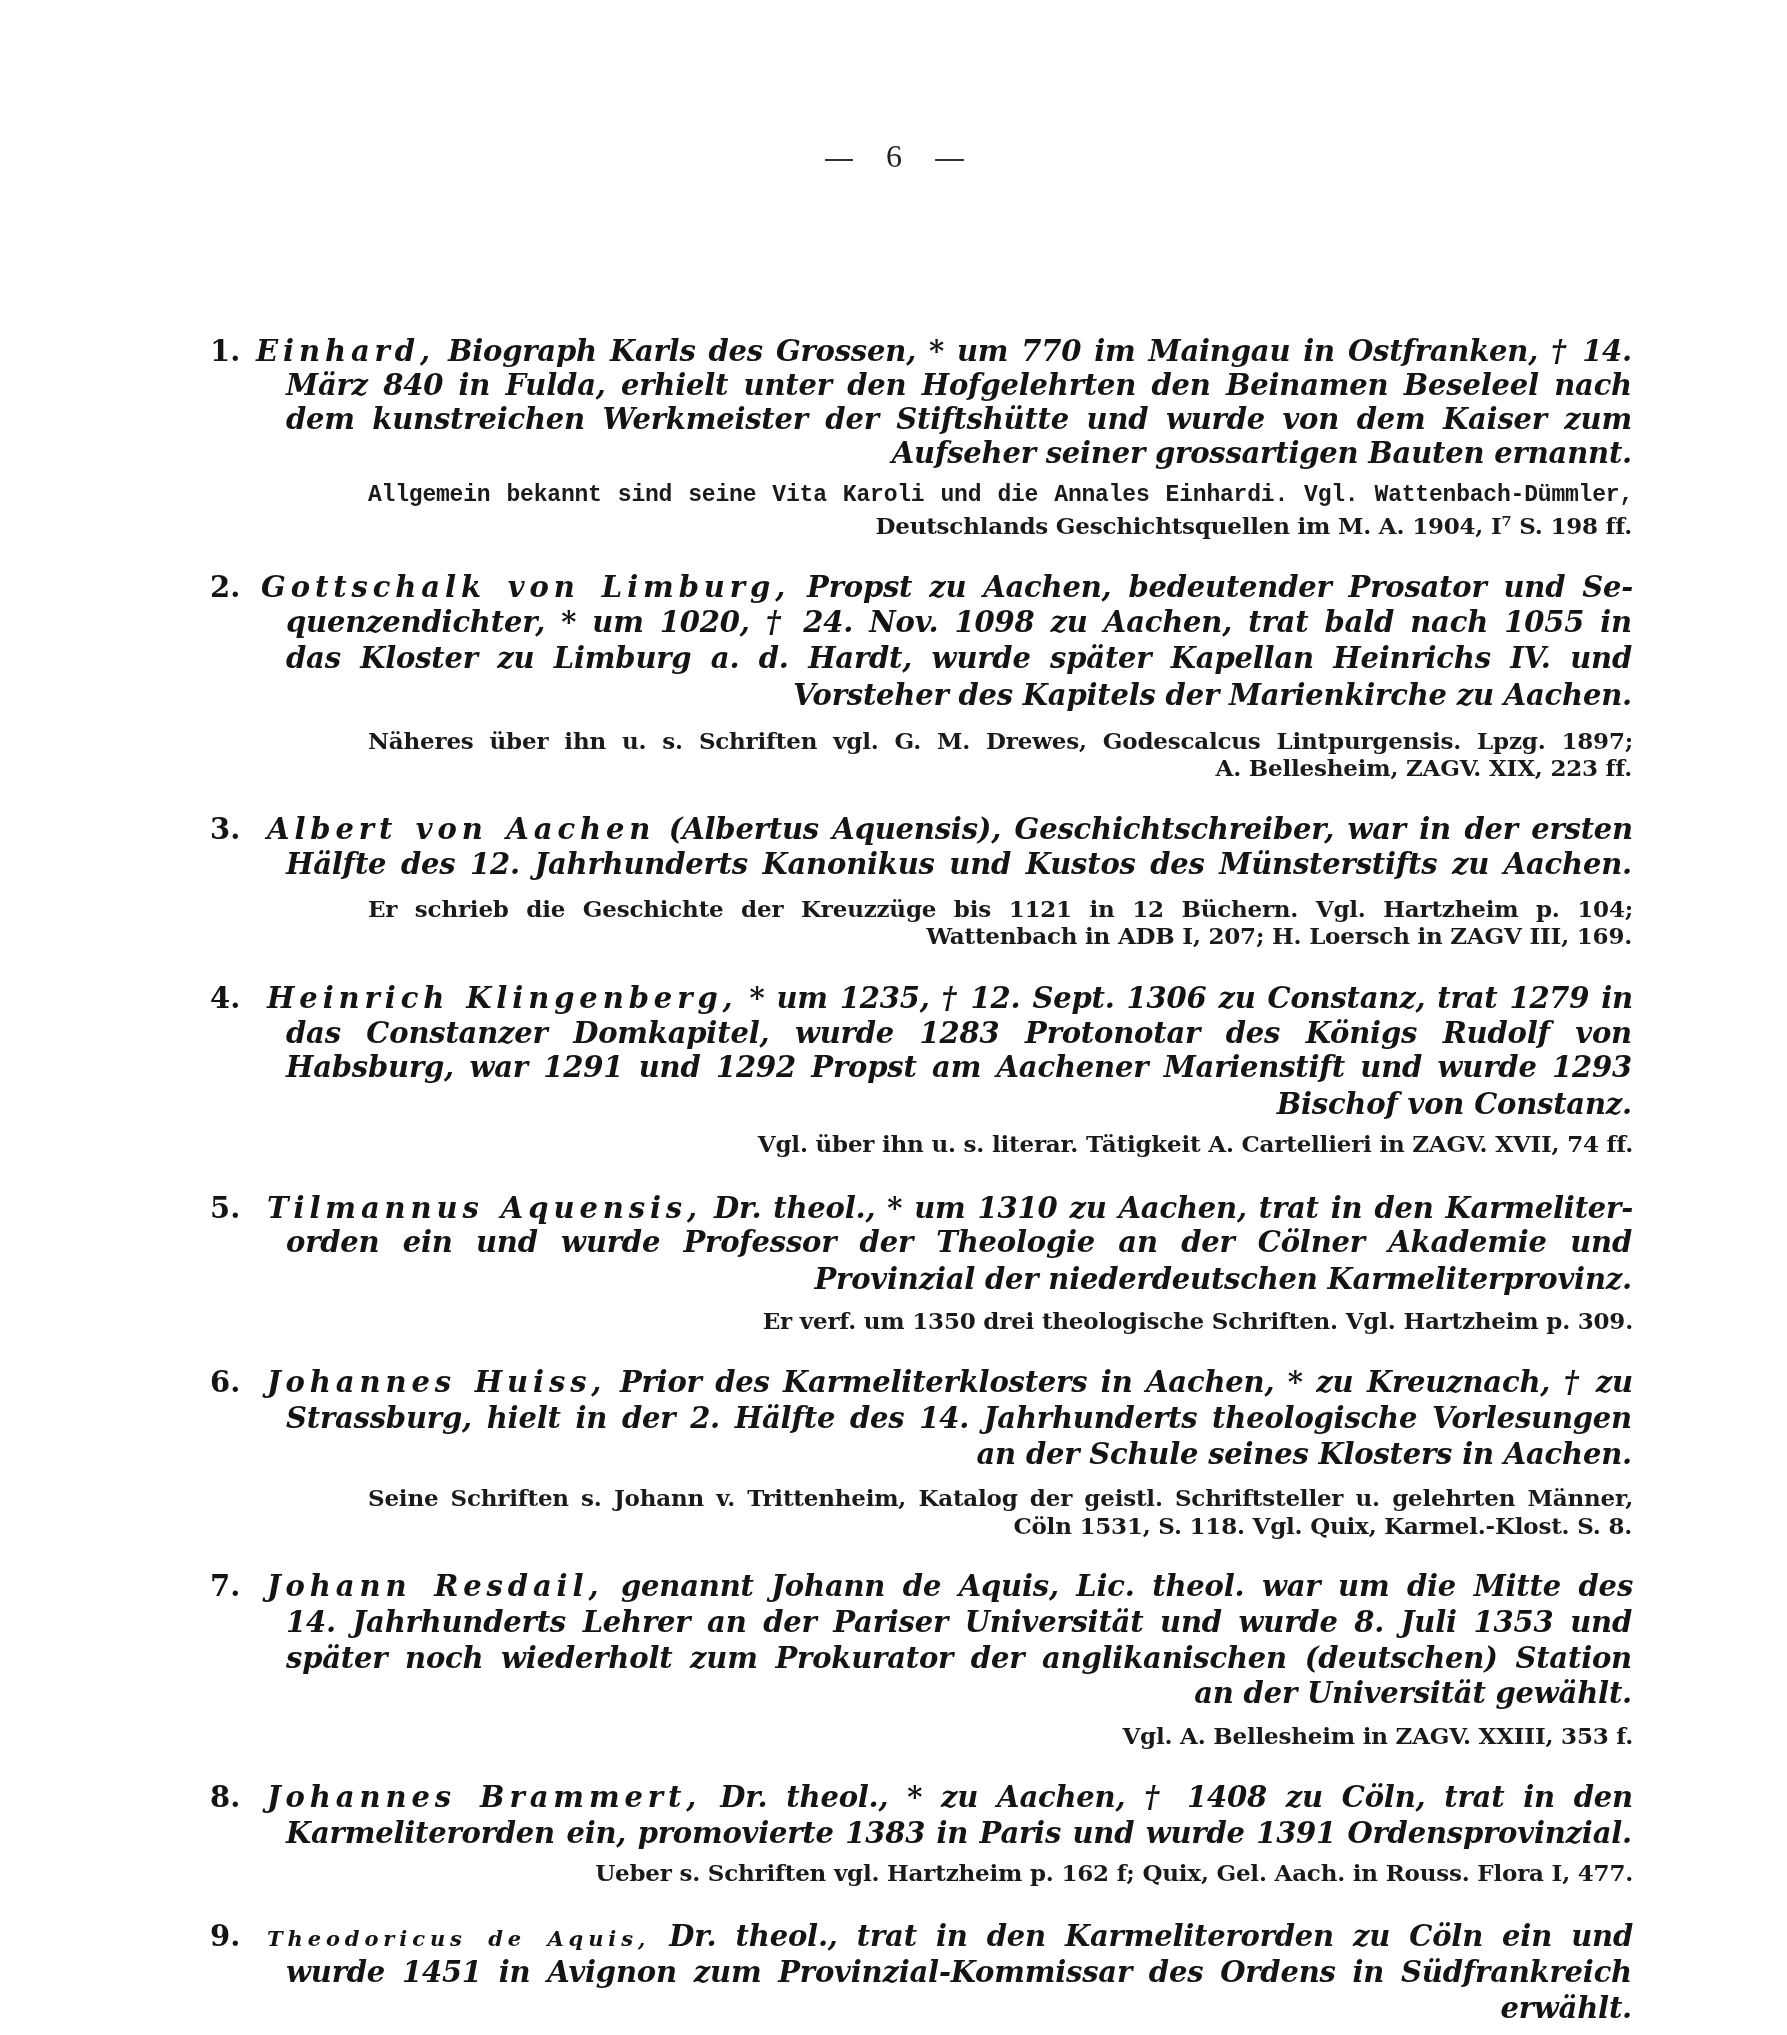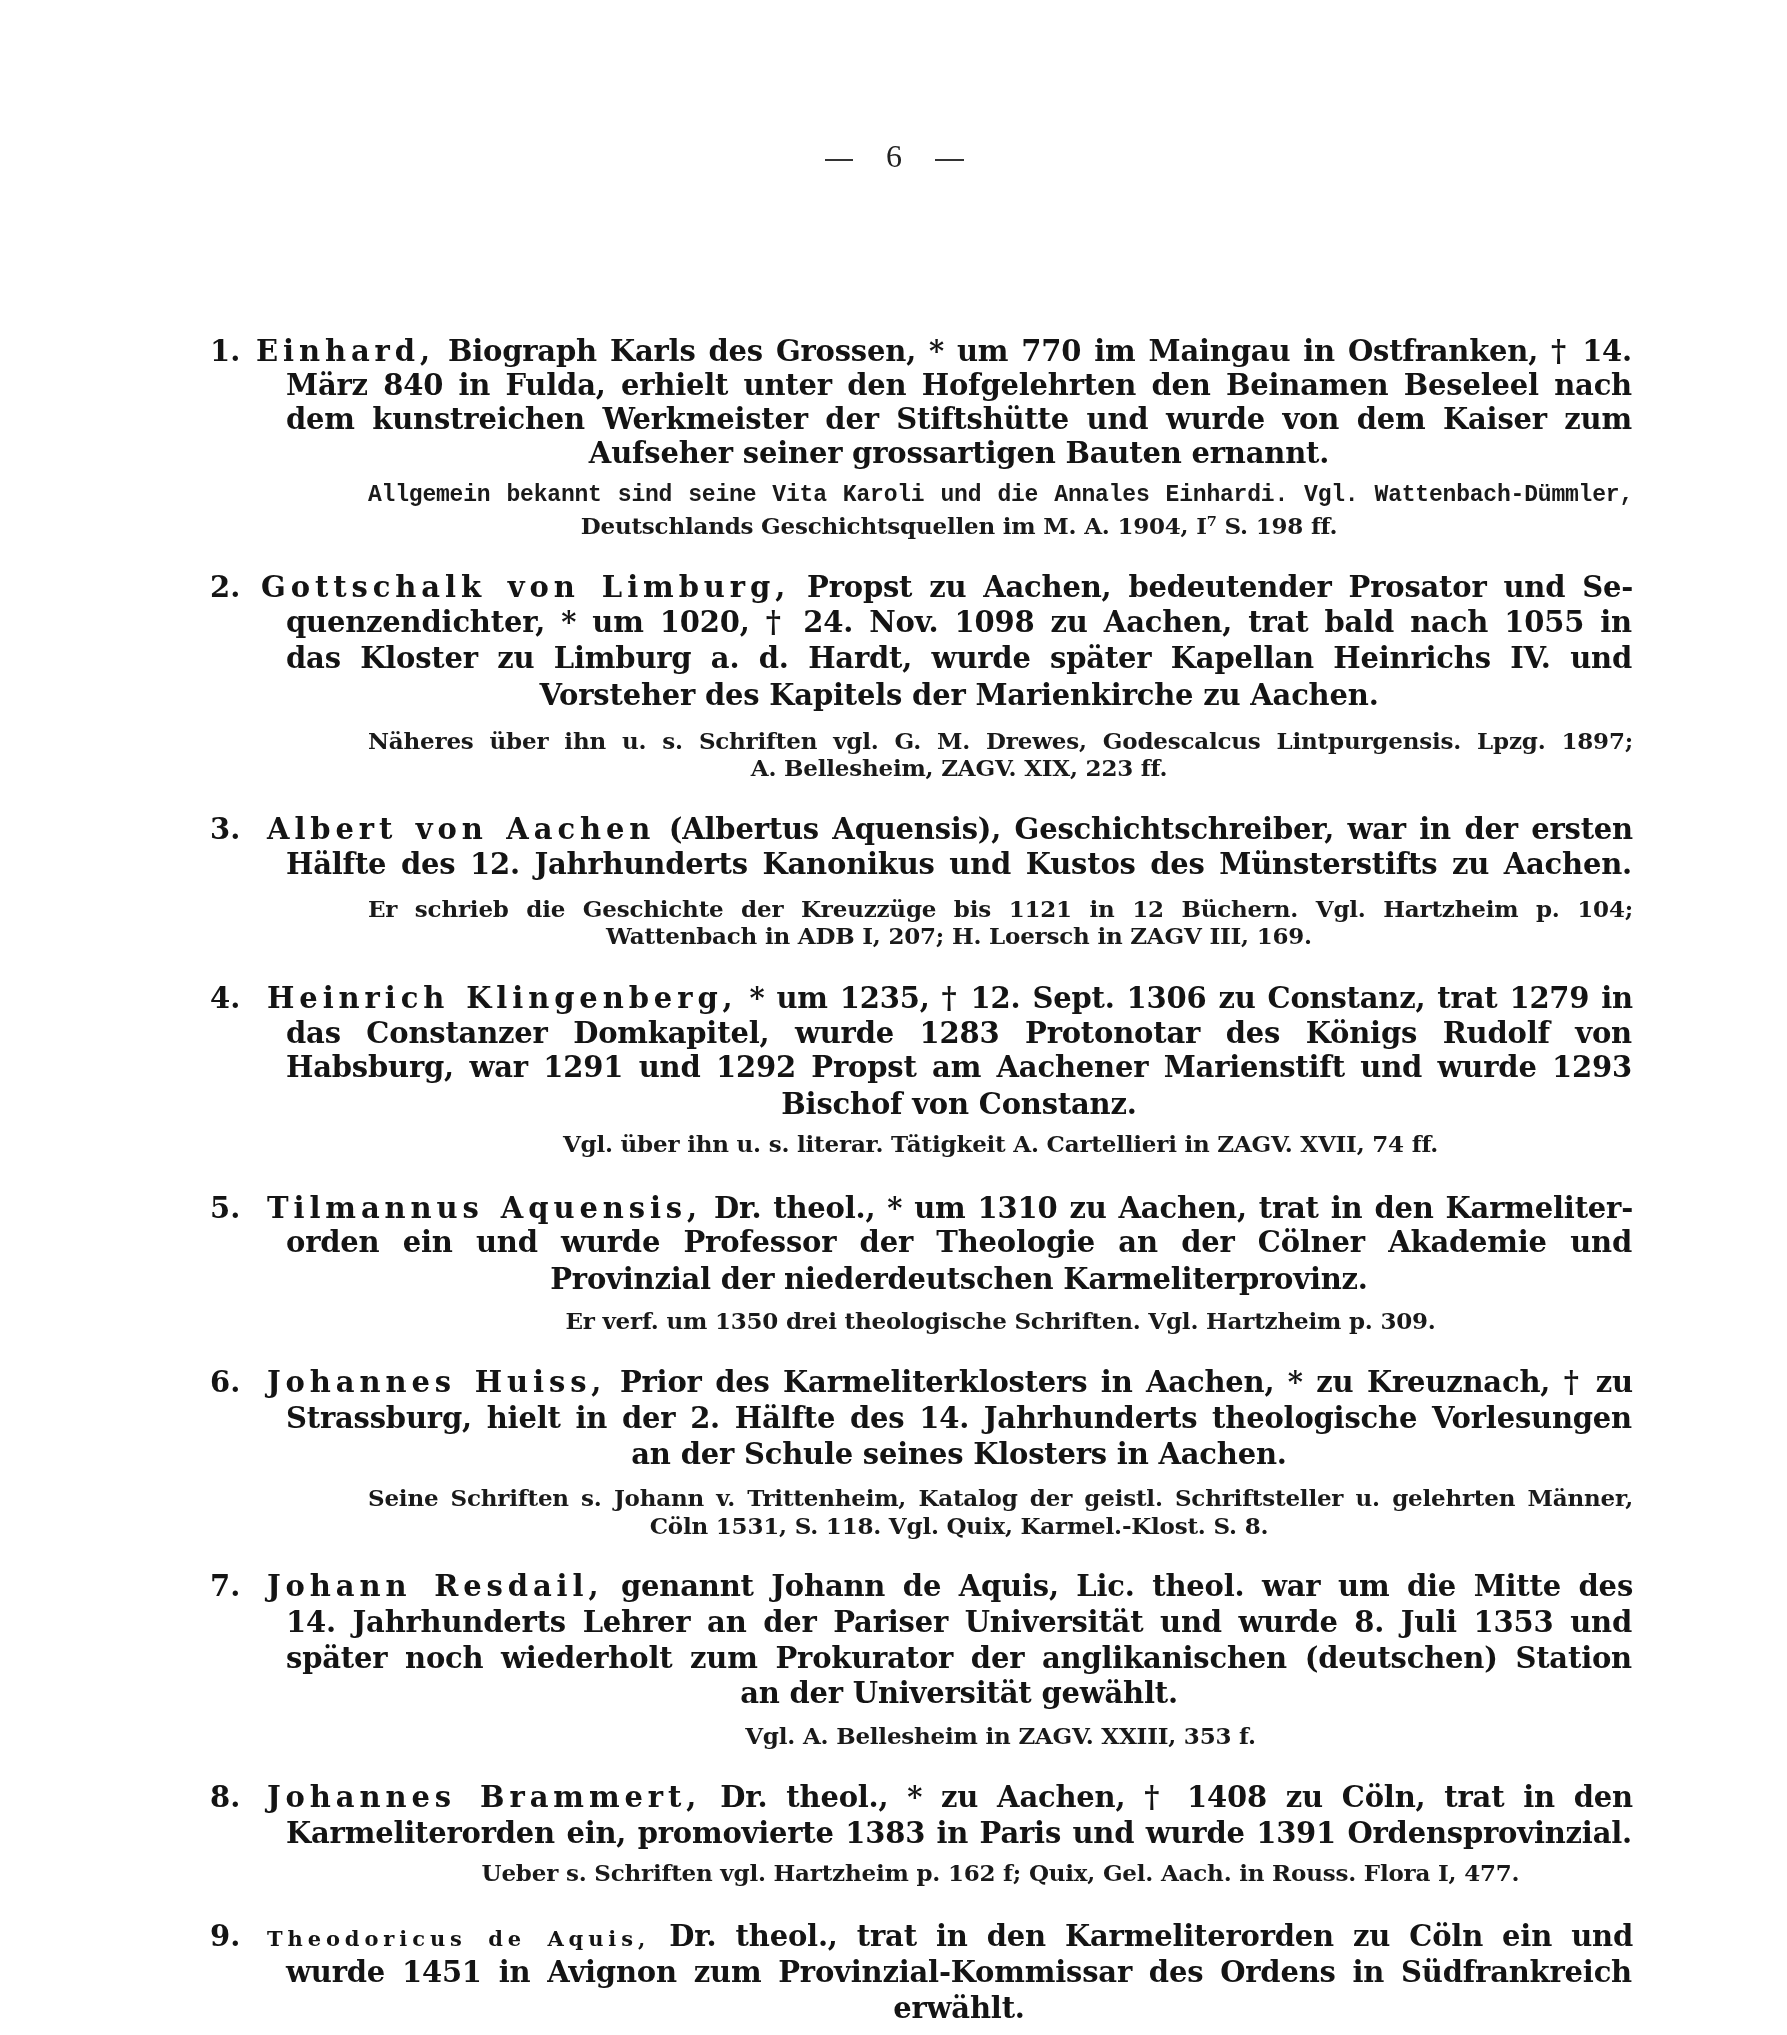--- a/index.html
+++ b/index.html
@@ -4,25 +4,25 @@
 <style>
   html, body { margin:0; padding:0; background:#ffffff; }
   body { width:1788px; height:2369px; position:relative; overflow:hidden;
          font-family:"DejaVu Serif","Liberation Serif",serif; color:#141414; }
   .page-header { position:absolute; top:138px; left:0; width:1788px; text-align:center;
                  font-family:"Liberation Serif",serif; font-size:32px; line-height:37px; color:#222; }
   .page-header .dash { display:inline-block; width:28.5px; height:0; border-top:2px solid #333;
                        vertical-align:middle; margin:0 33px; }
   .ln { position:absolute; white-space:nowrap; overflow:visible; }
   .main { font-size:29px; line-height:36px; height:36px; font-weight:bold;
-          font-family:"DejaVu Serif",serif; letter-spacing:-0.2px; }
+          font-family:"DejaVu Serif",serif; letter-spacing:-0.2px;font-style:italic; }
   .note { font-size:23px; line-height:28.5px; height:28.5px; font-weight:bold;
           font-family:"DejaVu Serif",serif; letter-spacing:-0.2px; color:#1a1a1a; }
   .just { text-align:justify; text-align-last:justify; }
-  .left { text-align:center; }
+  .left { text-align:right; }
   .num { position:absolute; font-size:29px; line-height:36px; font-family:"DejaVu Serif",serif; font-weight:bold; }
   .name { letter-spacing:4.9px; }
   .main-col { left:286px; width:1346px; }
   .first-col { left:265px; width:1368px; }
   .note-first { left:368px; width:1265px; }
   .note-cont { left:286px; width:1346px; }
 </style>
 </head>
 <body>
 

